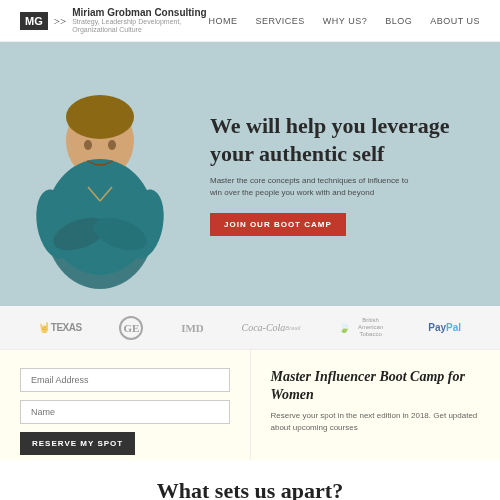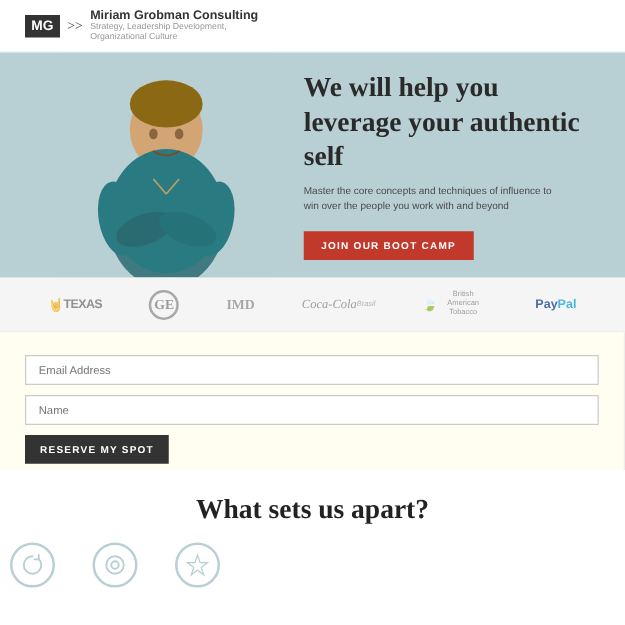--- a/index.html
+++ b/index.html
@@ -15,26 +15,25 @@
     .logo-arrow { font-size: 11px; color: #333; }
     .logo-text { display: flex; flex-direction: column; }
     .logo-title { font-size: 10px; font-weight: bold; color: #333; font-family: sans-serif; }
     .logo-sub { font-size: 7px; color: #999; font-family: sans-serif; max-width: 120px; line-height: 1.2; }
     .nav-links { display: flex; gap: 18px; align-items: center; }
     .nav-links a { font-size: 9px; color: #555; text-decoration: none; font-family: sans-serif; letter-spacing: 0.5px; text-transform: uppercase; }
 
     
     .hero {
       background: #b8cfd4;
-      height: 180px;
+      height: 264px;
       display: flex;
       align-items: stretch;
       position: relative;
       overflow: hidden;
-      padding-left: 33px;
     }
     .hero-image {
       width: 200px;
       flex-shrink: 0;
       position: relative;
       overflow: hidden;
     }
     .person-svg {
       position: absolute;
       bottom: 0;
@@ -204,20 +203,27 @@
 
 <nav>
   <div class="nav-logo">
     <span class="logo-box">MG</span>
     <span class="logo-arrow">&gt;&gt;</span>
     <div class="logo-text">
       <span class="logo-title">Miriam Grobman Consulting</span>
       <span class="logo-sub">Strategy, Leadership Development, Organizational Culture</span>
     </div>
   </div>
+  <div class="nav-links">
+    <a href="#">HOME</a>
+    <a href="#">SERVICES</a>
+    <a href="#">WHY US?</a>
+    <a href="#">BLOG</a>
+    <a href="#">ABOUT US</a>
+  </div>
 </nav>
 
 <section class="hero">
   <div class="hero-image">
 
     <svg class="person-svg" viewBox="0 0 200 210" xmlns="http://www.w3.org/2000/svg">
 
       <rect width="200" height="210" fill="#b8cfd4"></rect>
 
       <ellipse cx="100" cy="155" rx="55" ry="65" fill="#2a6b72" opacity="0.85"></ellipse>
@@ -273,20 +279,24 @@
   <div class="logo-item paypal">
     <span style="font-size:10px; font-family:sans-serif; font-weight:bold;"><span style="color:#003087;">Pay</span><span style="color:#009cde;">Pal</span></span>
   </div>
 </div>
 
 <div class="middle-section">
   <div class="form-panel">
     <input class="form-input" type="email" placeholder="Email Address" style="">
     <input class="form-input" type="text" placeholder="Name" style="">
     <button class="form-btn">RESERVE MY SPOT</button>
+  </div>
+  <div class="promo-panel">
+    <p class="promo-title">Master Influencer Boot Camp for Women</p>
+    <p class="promo-text">Reserve your spot in the next edition in 2018. Get updated about upcoming courses</p>
   </div>
 </div>
 
 <div class="bottom-section">
   <h2 class="bottom-title">What sets us apart?</h2>
   <div class="bottom-icons">
     <div class="icon-item">
       <div class="icon-circle">
         <svg width="20" height="20" viewBox="0 0 20 20">
           <path d="M10 3 C6.1 3 3 6.1 3 10 C3 13.9 6.1 17 10 17 C13.9 17 17 13.9 17 10 C17 8.1 16.2 6.4 15 5.2" stroke="#b8cfd4" stroke-width="1.5" fill="none" stroke-linecap="round"></path>

